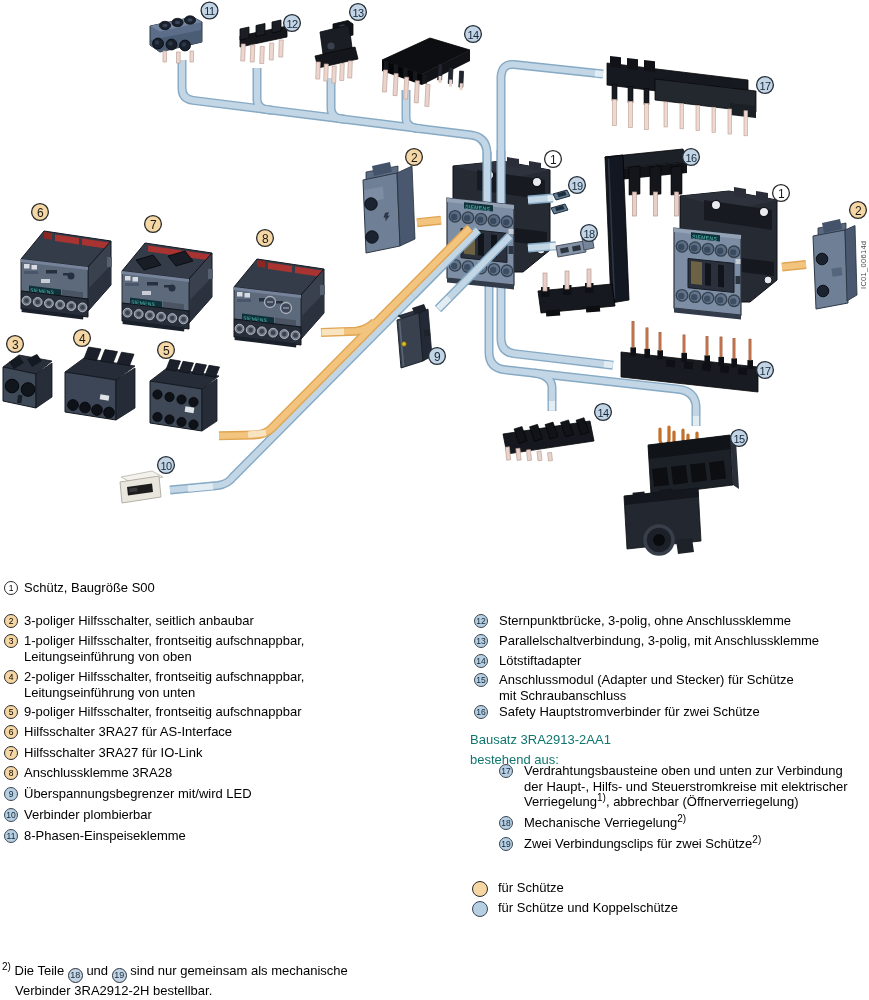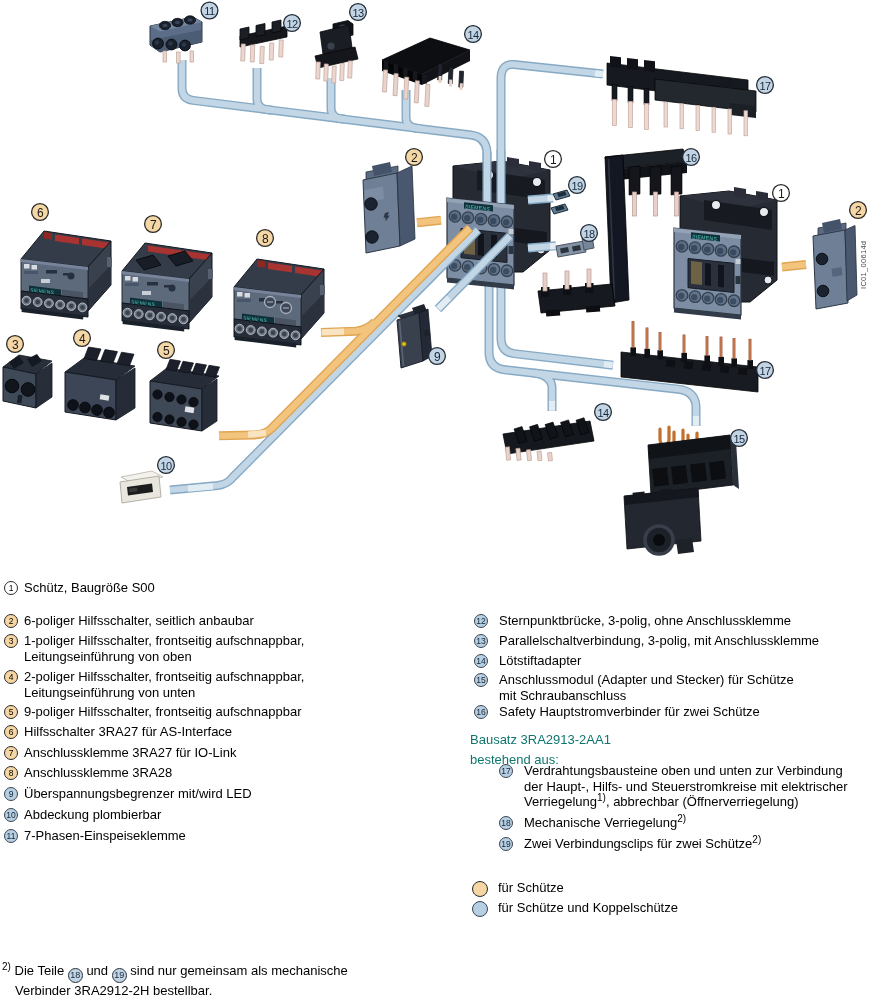--- a/index.html
+++ b/index.html
@@ -547,57 +547,57 @@
 <circle cx="739" cy="438" r="8.4" fill="#c3d5e4" stroke="#242c36" stroke-width="1.3"></circle>
 <text x="739" y="438" text-anchor="middle" dominant-baseline="central" dy="0.5" font-size="11" fill="#15293d" letter-spacing="-0.5">15</text>
     </svg>
 
 <div class="it" style="left:4px;top:580px">
       <span class="b bw">1</span>
       <div class="tx">Schütz, Baugröße S00</div>
     </div>
 <div class="it" style="left:4px;top:613px">
       <span class="b bt">2</span>
-      <div class="tx">6-poliger Hilfsschalter, seitlich anbaubar</div>
+      <div class="tx">3-poliger Hilfsschalter, seitlich anbaubar</div>
     </div>
 <div class="it" style="left:4px;top:633px">
       <span class="b bt">3</span>
       <div class="tx">1-poliger Hilfsschalter, frontseitig aufschnappbar,<br>Leitungseinführung von oben</div>
     </div>
 <div class="it" style="left:4px;top:669px">
       <span class="b bt">4</span>
       <div class="tx">2-poliger Hilfsschalter, frontseitig aufschnappbar,<br>Leitungseinführung von unten</div>
     </div>
 <div class="it" style="left:4px;top:704px">
       <span class="b bt">5</span>
       <div class="tx">9-poliger Hilfsschalter, frontseitig aufschnappbar</div>
     </div>
 <div class="it" style="left:4px;top:724px">
       <span class="b bt">6</span>
       <div class="tx">Hilfsschalter 3RA27 für AS-Interface</div>
     </div>
 <div class="it" style="left:4px;top:745px">
       <span class="b bt">7</span>
-      <div class="tx">Anschlussklemme 3RA27 für IO-Link</div>
+      <div class="tx">Hilfsschalter 3RA27 für IO-Link</div>
     </div>
 <div class="it" style="left:4px;top:765px">
       <span class="b bt">8</span>
       <div class="tx">Anschlussklemme 3RA28</div>
     </div>
 <div class="it" style="left:4px;top:786px">
       <span class="b bb">9</span>
       <div class="tx">Überspannungsbegrenzer mit/wird LED</div>
     </div>
 <div class="it" style="left:4px;top:807px">
       <span class="b bb">10</span>
-      <div class="tx">Abdeckung plombierbar</div>
+      <div class="tx">Verbinder plombierbar</div>
     </div>
 <div class="it" style="left:4px;top:828px">
       <span class="b bb">11</span>
-      <div class="tx">7-Phasen-Einspeiseklemme</div>
+      <div class="tx">8-Phasen-Einspeiseklemme</div>
     </div>
 
 <div class="it" style="left:474px;top:613px">
       <span class="b bb">12</span>
       <div class="tx" style="margin-left:25px">Sternpunktbrücke, 3-polig, ohne Anschlussklemme</div>
     </div>
 <div class="it" style="left:474px;top:633px">
       <span class="b bb">13</span>
       <div class="tx" style="margin-left:25px">Parallelschaltverbindung, 3-polig, mit Anschlussklemme</div>
     </div>

